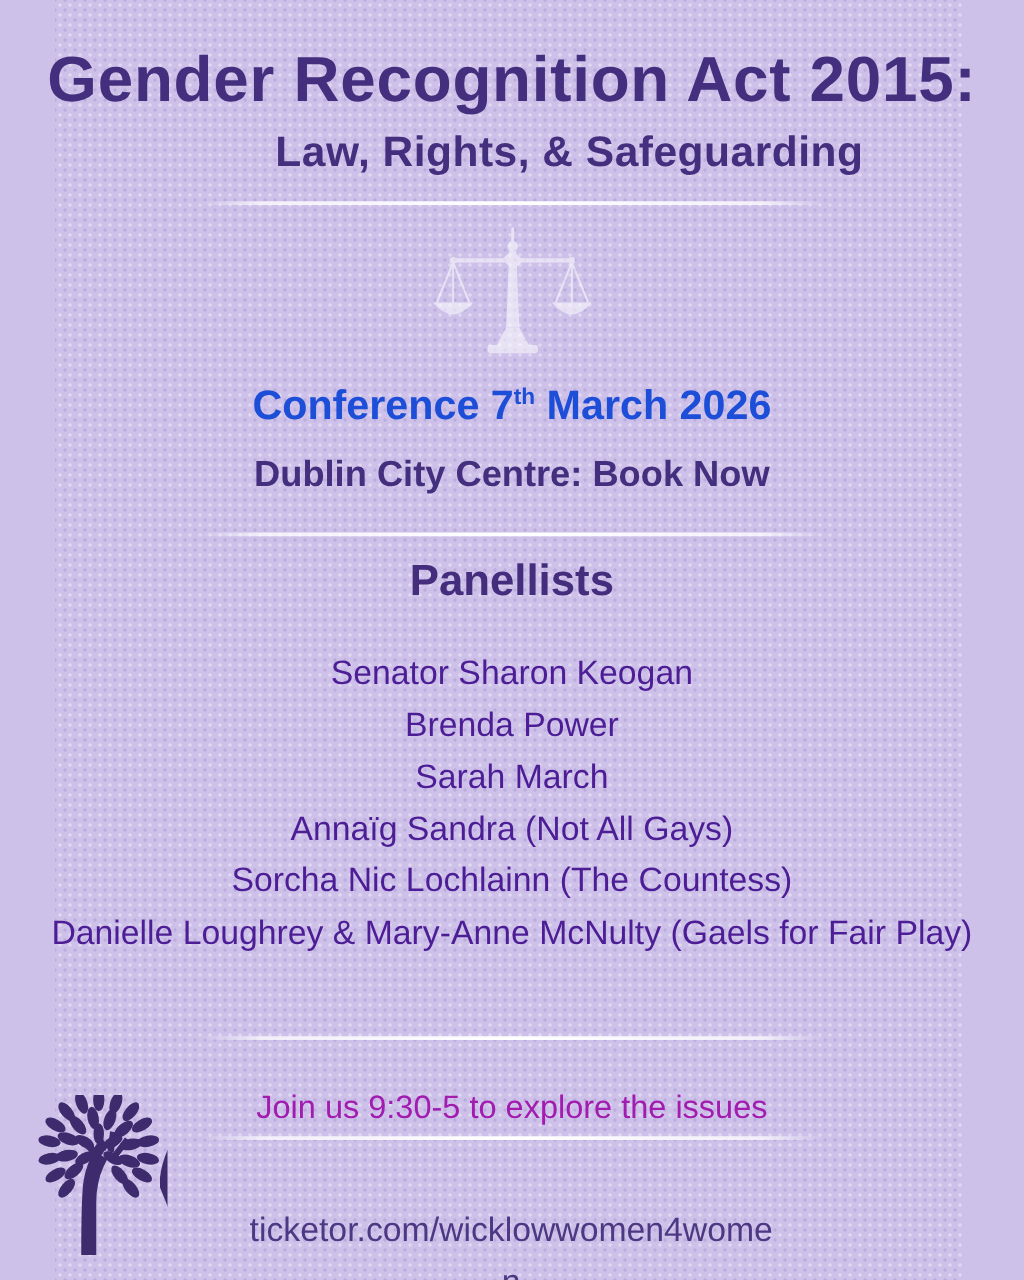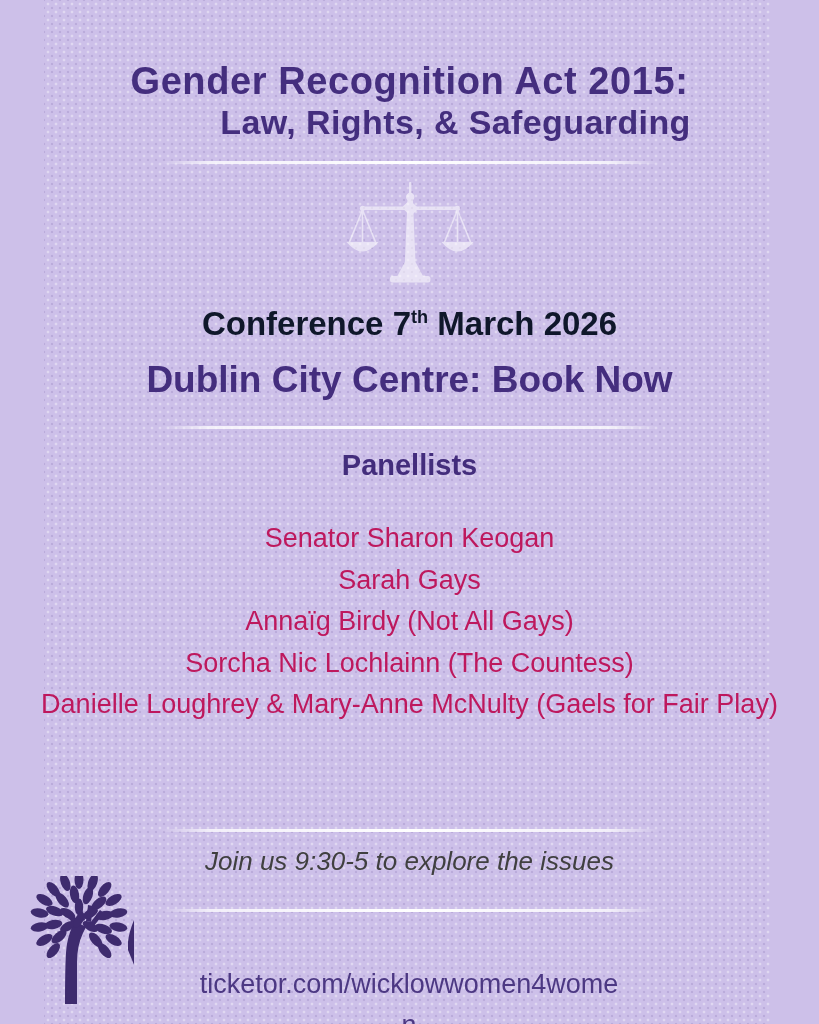--- a/index.html
+++ b/index.html
@@ -14,37 +14,37 @@
   .dot-texture{
     position:absolute;top:0;bottom:0;left:44px;width:726px;
     background-image:
       radial-gradient(rgba(255,255,255,0.38) 1.1px, rgba(255,255,255,0) 1.7px),
       radial-gradient(rgba(112,88,164,0.20) 1.0px, rgba(112,88,164,0) 1.6px);
     background-size:8px 8px,8px 8px;
     background-position:0 0,4px 4px;
     pointer-events:none;
   }
   .center-text{position:absolute;left:0;width:819px;text-align:center;}
-  .title{top:57px;font-size:38px;font-weight:bold;letter-spacing:.6px;line-height:48px;color:#442e7e;text-align:center;}
+  .title{top:40px;font-size:51px;font-weight:bold;letter-spacing:.6px;line-height:48px;color:#442e7e;text-align:center;}
   .subtitle{top:100px;font-size:34px;font-weight:bold;letter-spacing:.4px;line-height:44px;color:#442e7e;margin-left:46px;}
   .divider{
     position:absolute;left:160px;width:500px;height:3px;border-radius:2px;
     background:linear-gradient(90deg,rgba(255,255,255,0) 0%,rgba(255,255,255,.75) 10%,#ffffff 50%,rgba(255,255,255,.75) 90%,rgba(255,255,255,0) 100%);
   }
   .divider-1{top:161px;}
   .divider-2{top:426px;}
   .divider-3{top:829px;}
   .divider-4{top:909px;}
   .scales-wrap{position:absolute;left:345px;top:181px;width:130px;height:112px;opacity:.55;}
-  .conference{top:302px;font-size:33px;font-weight:bold;line-height:44px;color:#0f172a;}
+  .conference{top:302px;font-size:33px;font-weight:bold;line-height:44px;color:#1d4ed8;}
   .conference sup{font-size:.55em;vertical-align:super;line-height:0;}
-  .venue{top:360px;font-size:37px;font-weight:bold;line-height:40px;color:#442e7e;}
-  .panel-heading{top:445px;font-size:29px;font-weight:bold;line-height:40px;color:#432d7c;}
-  .panellists{top:518px;font-size:27px;line-height:41.5px;color:#be185d;}
-  .schedule{top:843px;font-size:26px;line-height:36px;color:#404040;font-style:italic;}
+  .venue{top:360px;font-size:29px;font-weight:bold;line-height:40px;color:#442e7e;}
+  .panel-heading{top:445px;font-size:35px;font-weight:bold;line-height:40px;color:#432d7c;}
+  .panellists{top:518px;font-size:27px;line-height:41.5px;color:#4c1d95;}
+  .schedule{top:867px;font-size:26px;line-height:36px;color:#a21caf;}
   .organisation{top:925px;font-size:26px;line-height:36px;color:#4c3883;}
   .website{
     position:absolute;left:196px;top:964px;width:426px;
     text-align:center;font-size:27px;line-height:41px;color:#4c3883;
     word-break:break-all;
   }
   .tree-wrap{position:absolute;left:24px;top:876px;width:110px;height:130px;}
 </style>
 </head>
 <body>
@@ -91,22 +91,23 @@
   </div>
 
   <div class="center-text venue">Dublin City Centre: Book Now</div>
 
   <div class="divider divider-2"></div>
 
   <div class="center-text panel-heading">Panellists</div>
 
   <div class="center-text panellists">
     <div>Senator Sharon Keogan</div>
-    <div>Sarah Gays</div>
-    <div>Annaïg Birdy (Not All Gays)</div>
+    <div>Brenda Power</div>
+    <div>Sarah March</div>
+    <div>Annaïg Sandra (Not All Gays)</div>
     <div>Sorcha Nic Lochlainn (The Countess)</div>
     <div>Danielle Loughrey &amp; Mary-Anne McNulty (Gaels for Fair Play)</div>
   </div>
 
   <div class="divider divider-3"></div>
 
   <div class="center-text schedule">Join us 9:30-5 to explore the issues</div>
 
   <div class="divider divider-4"></div>
 

